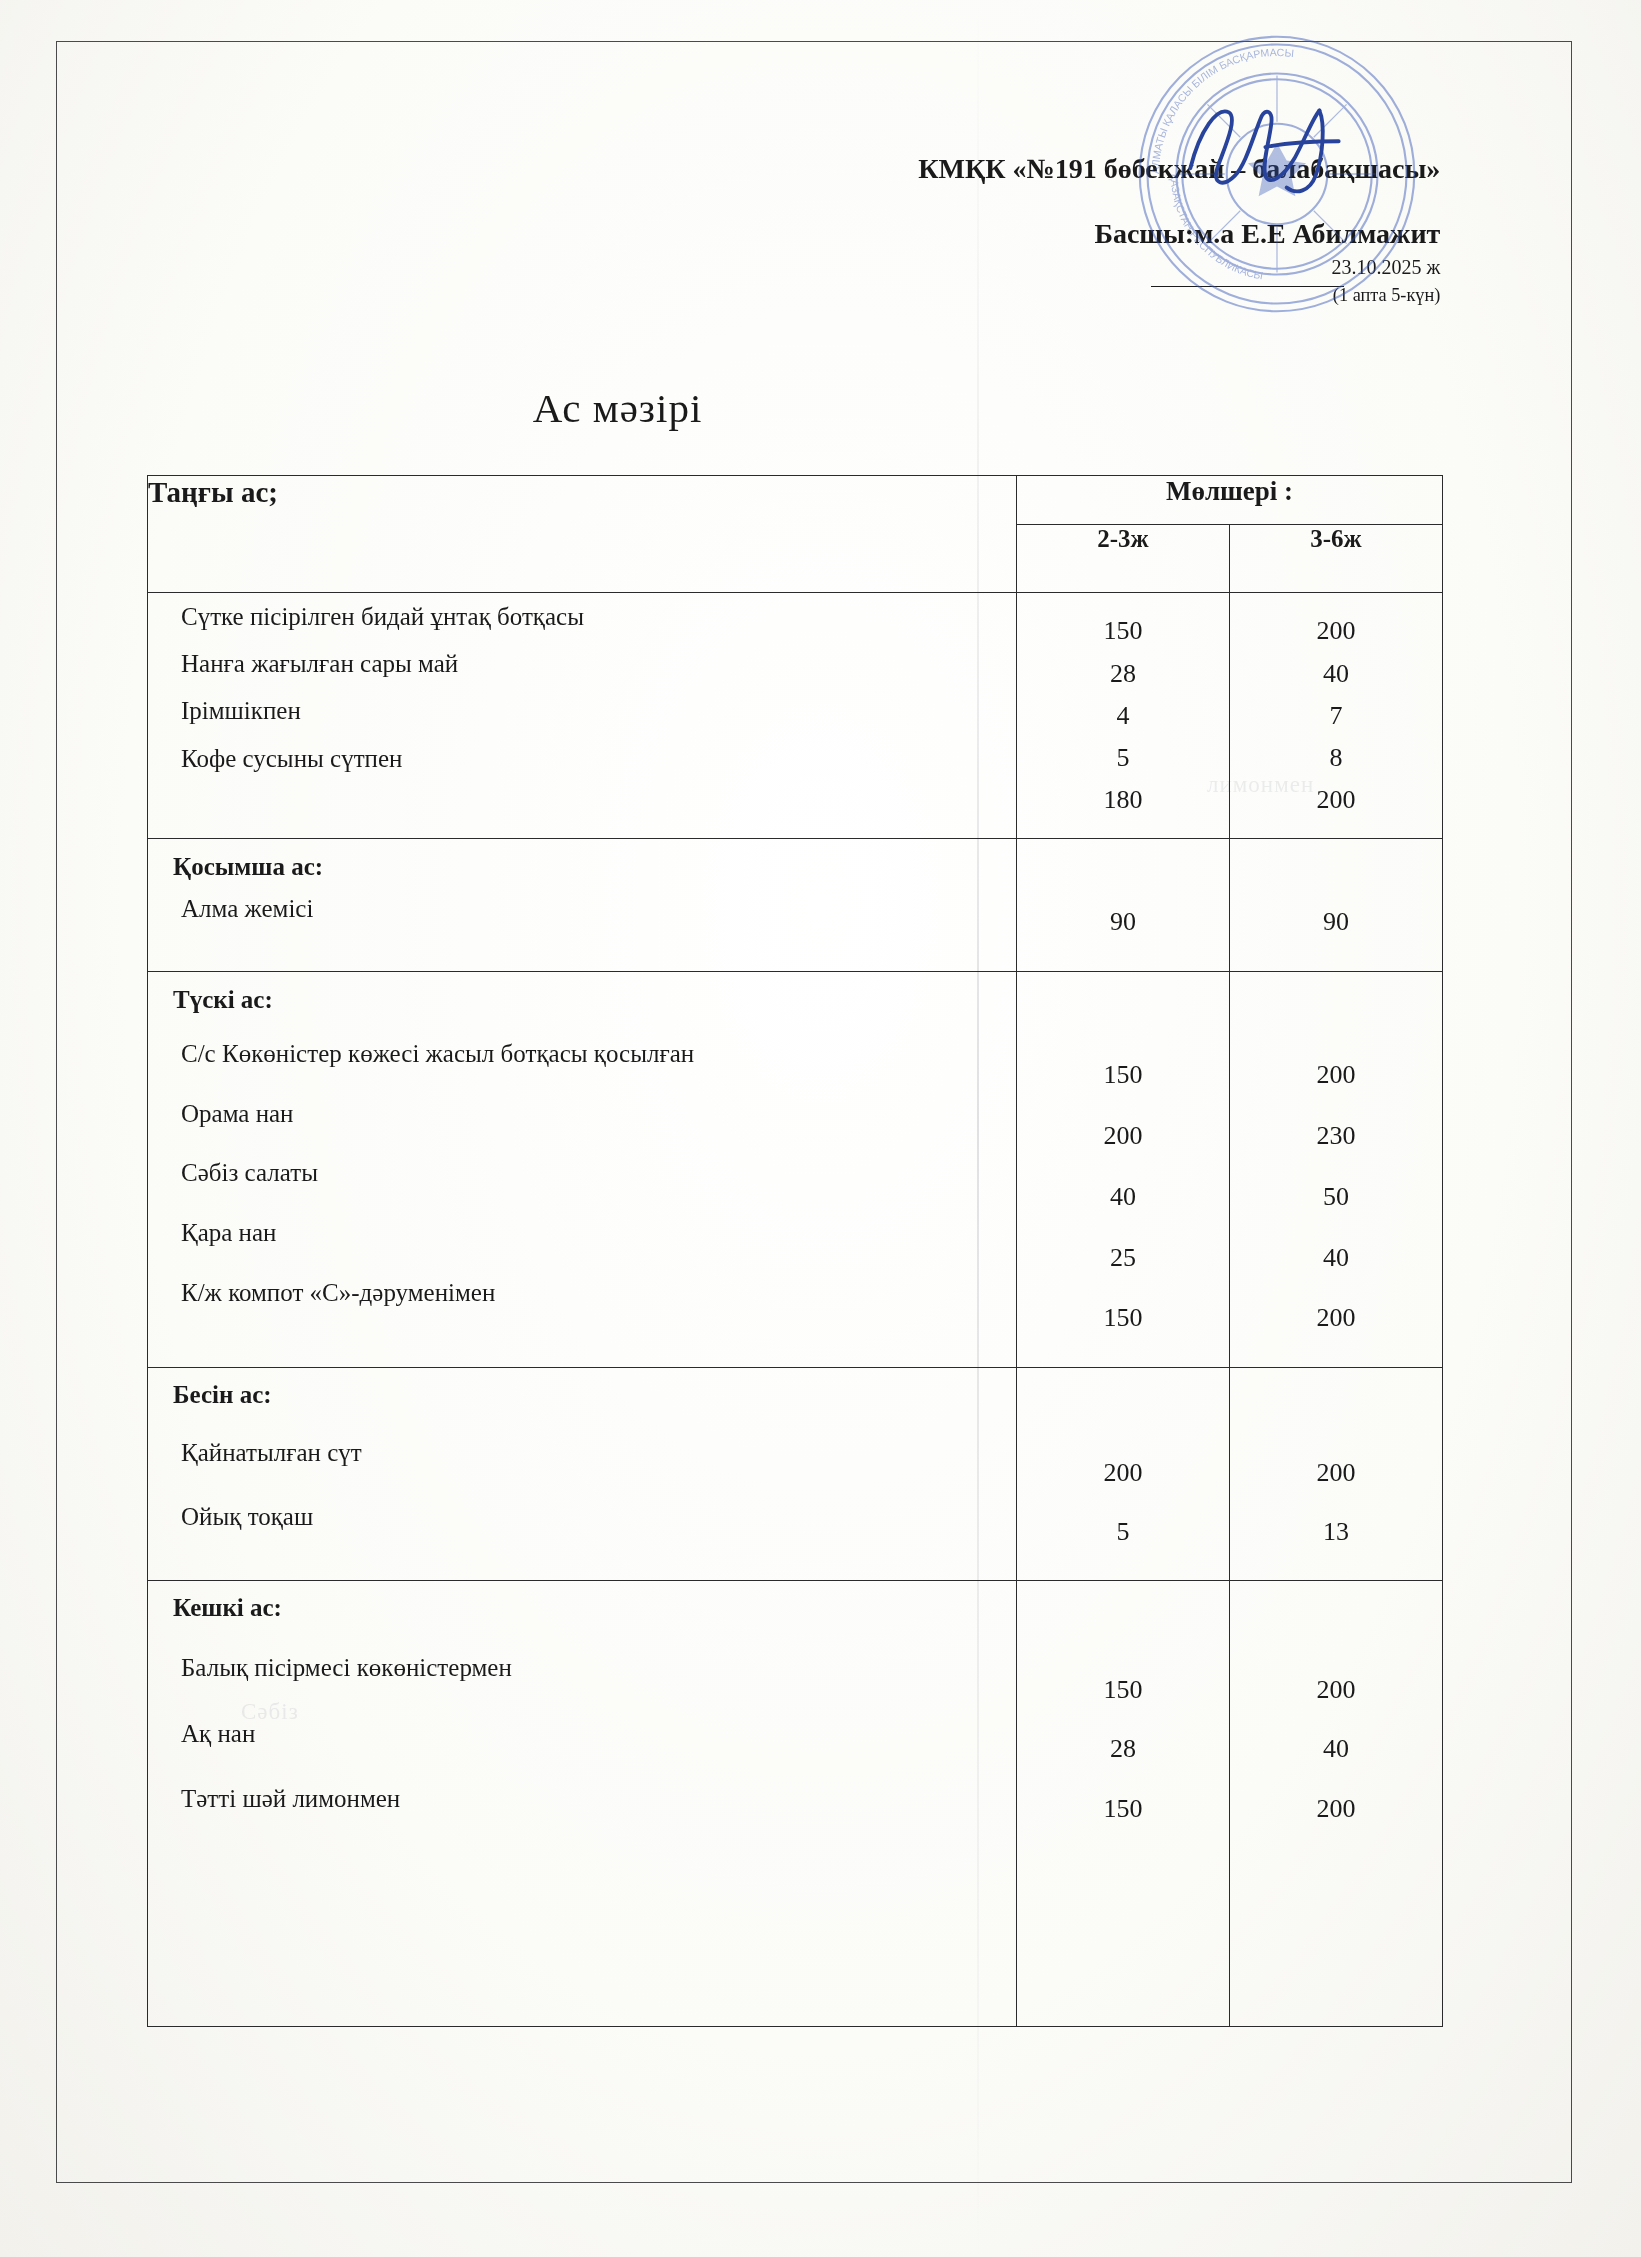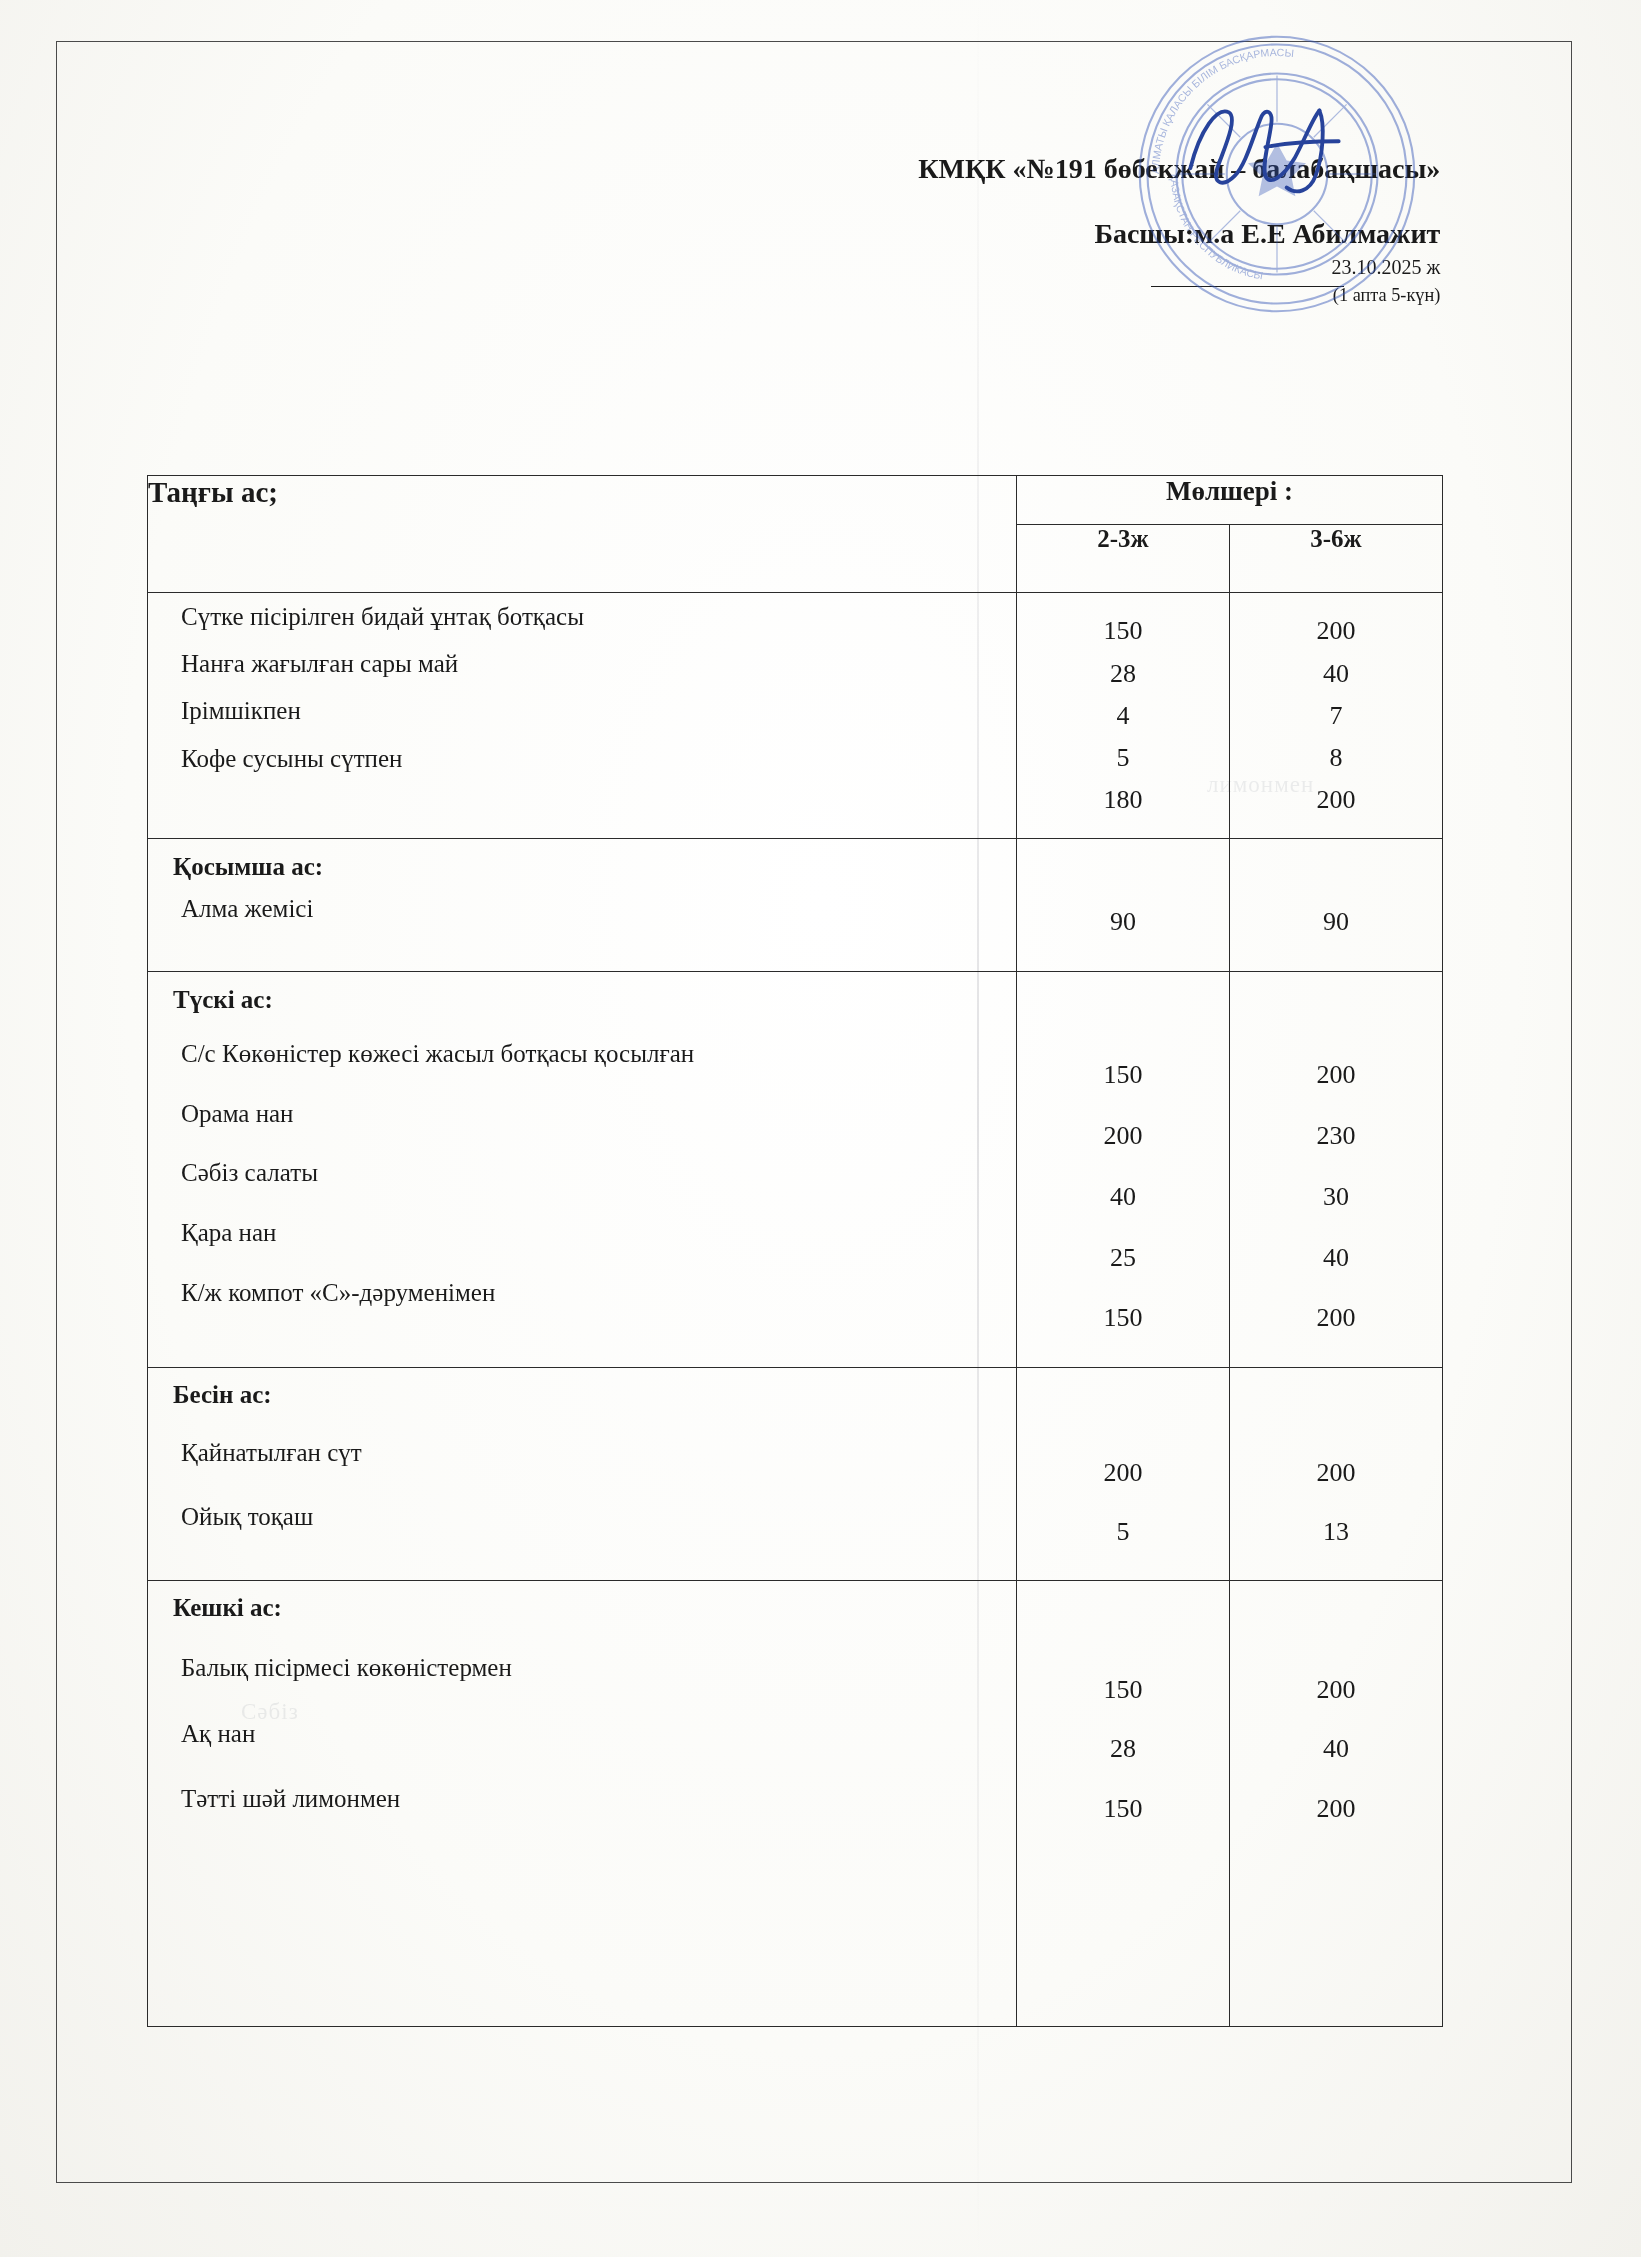--- a/index.html
+++ b/index.html
@@ -200,20 +200,21 @@
   </svg>
 
   <svg class="signature" viewBox="0 0 190 110">
     <g fill="none" stroke="#27439b" stroke-width="4" stroke-linecap="round" stroke-linejoin="round">
       <path d="M18 76 C28 36, 46 12, 58 18 C68 24, 52 58, 46 76 C41 92, 52 96, 64 84 C76 72, 84 40, 92 22 C96 14, 104 16, 102 30 C100 48, 92 72, 96 84 C100 94, 114 86, 126 66 C136 48, 144 26, 152 16"></path>
       <path d="M152 16 C158 30, 156 62, 148 84 C142 100, 128 104, 118 96"></path>
       <path d="M96 54 C116 50, 146 48, 172 48"></path>
     </g>
   </svg>
 
+  <div class="doc-title">Ас мәзірі</div>
 
   <div class="ghost" style="left:1207px; top:772px;">лимонмен</div>
   <div class="ghost" style="left:241px; top:1699px;">Сәбіз</div>
 
   <table class="tbl">
     <colgroup>
       <col class="col-name">
         <col class="col-q">
         <col class="col-q">
     </colgroup>
@@ -293,21 +294,21 @@
             <div>200</div>
             <div>40</div>
             <div>25</div>
             <div>150</div>
           </div>
         </td>
         <td class="qcell">
           <div class="qlist" style="padding-top:73px; line-height:2.34;">
             <div>200</div>
             <div>230</div>
-            <div>30</div>
+            <div>50</div>
             <div>40</div>
             <div>200</div>
           </div>
         </td>
       </tr>
 
       <tr>
         <td>
           <div class="cell-body" style="padding-bottom:25px;">
             <div class="sec-title">Бесін ас:</div>

